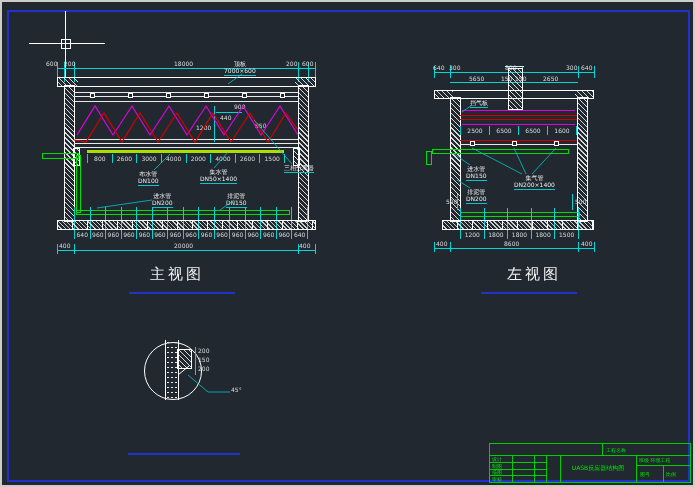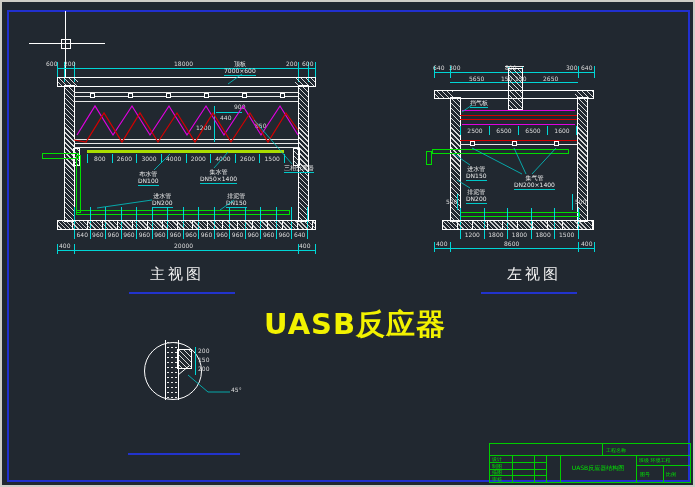--- a/index.html
+++ b/index.html
@@ -287,21 +287,20 @@
   <div class="cvline" style="left:448px;top:240px;height:10px;"></div>
   <div class="cvline" style="left:576px;top:240px;height:10px;"></div>
   <div class="cvline" style="left:592px;top:240px;height:10px;"></div>
   <span class="dim-t" style="left:434px;top:238px;">400</span>
   <span class="dim-t" style="left:502px;top:238px;">8600</span>
   <span class="dim-t" style="left:579px;top:238px;">400</span>
 
   <div class="view-label" style="left:505px;top:263px;">左视图</div>
   <div class="blue-ul" style="left:479px;top:290px;width:96px;"></div>
 
-  <div class="main-title" style="left:262px;top:303px;">UASB反应器</div>
 
   <div class="abs" style="left:142px;top:340px;width:56px;height:56px;border:1px solid #fff;border-radius:50%;"></div>
   <div class="speckle" style="left:163px;top:338px;width:12px;height:60px;"></div>
   <div class="hatch" style="left:175px;top:347px;width:13px;height:18px;"></div>
   <div class="cvline" style="left:193px;top:345px;height:28px;"></div>
   <span class="dim-t" style="left:196px;top:345px;">200</span>
   <span class="dim-t" style="left:196px;top:354px;">150</span>
   <span class="dim-t" style="left:196px;top:363px;">200</span>
   <span class="dim-t" style="left:229px;top:384px;">45°</span>
   <div class="blue-ul" style="left:126px;top:451px;width:112px;"></div>

